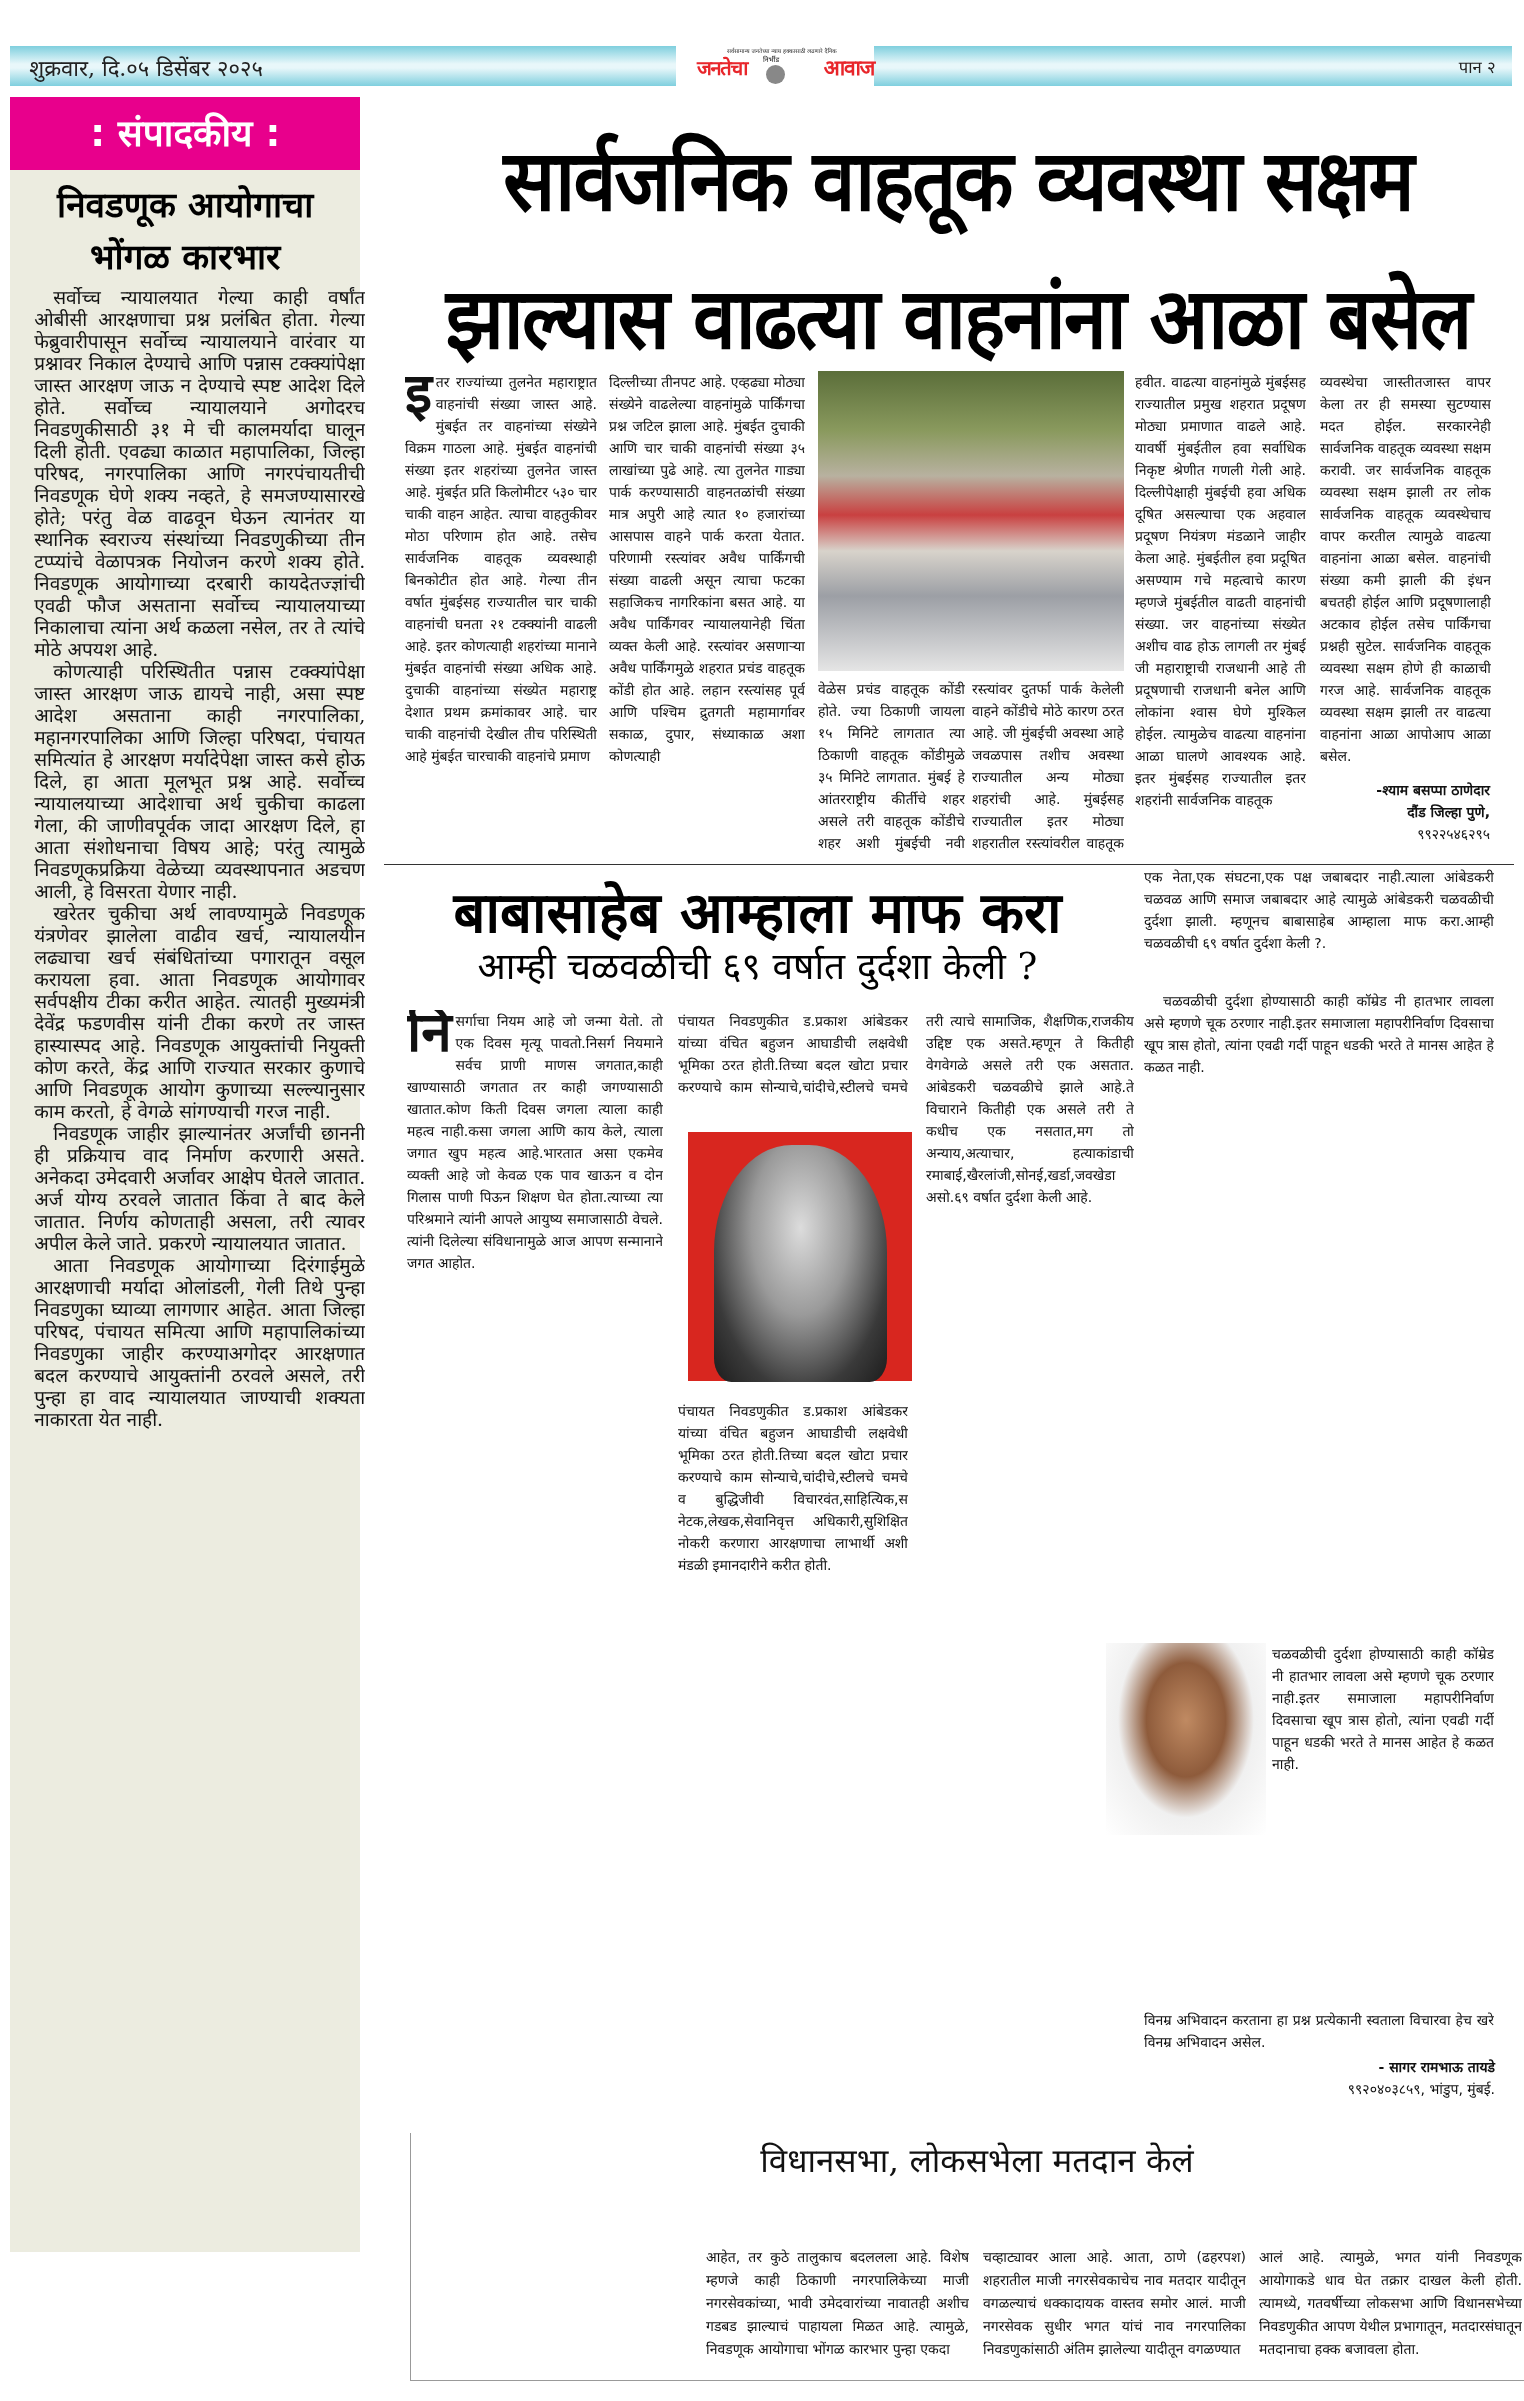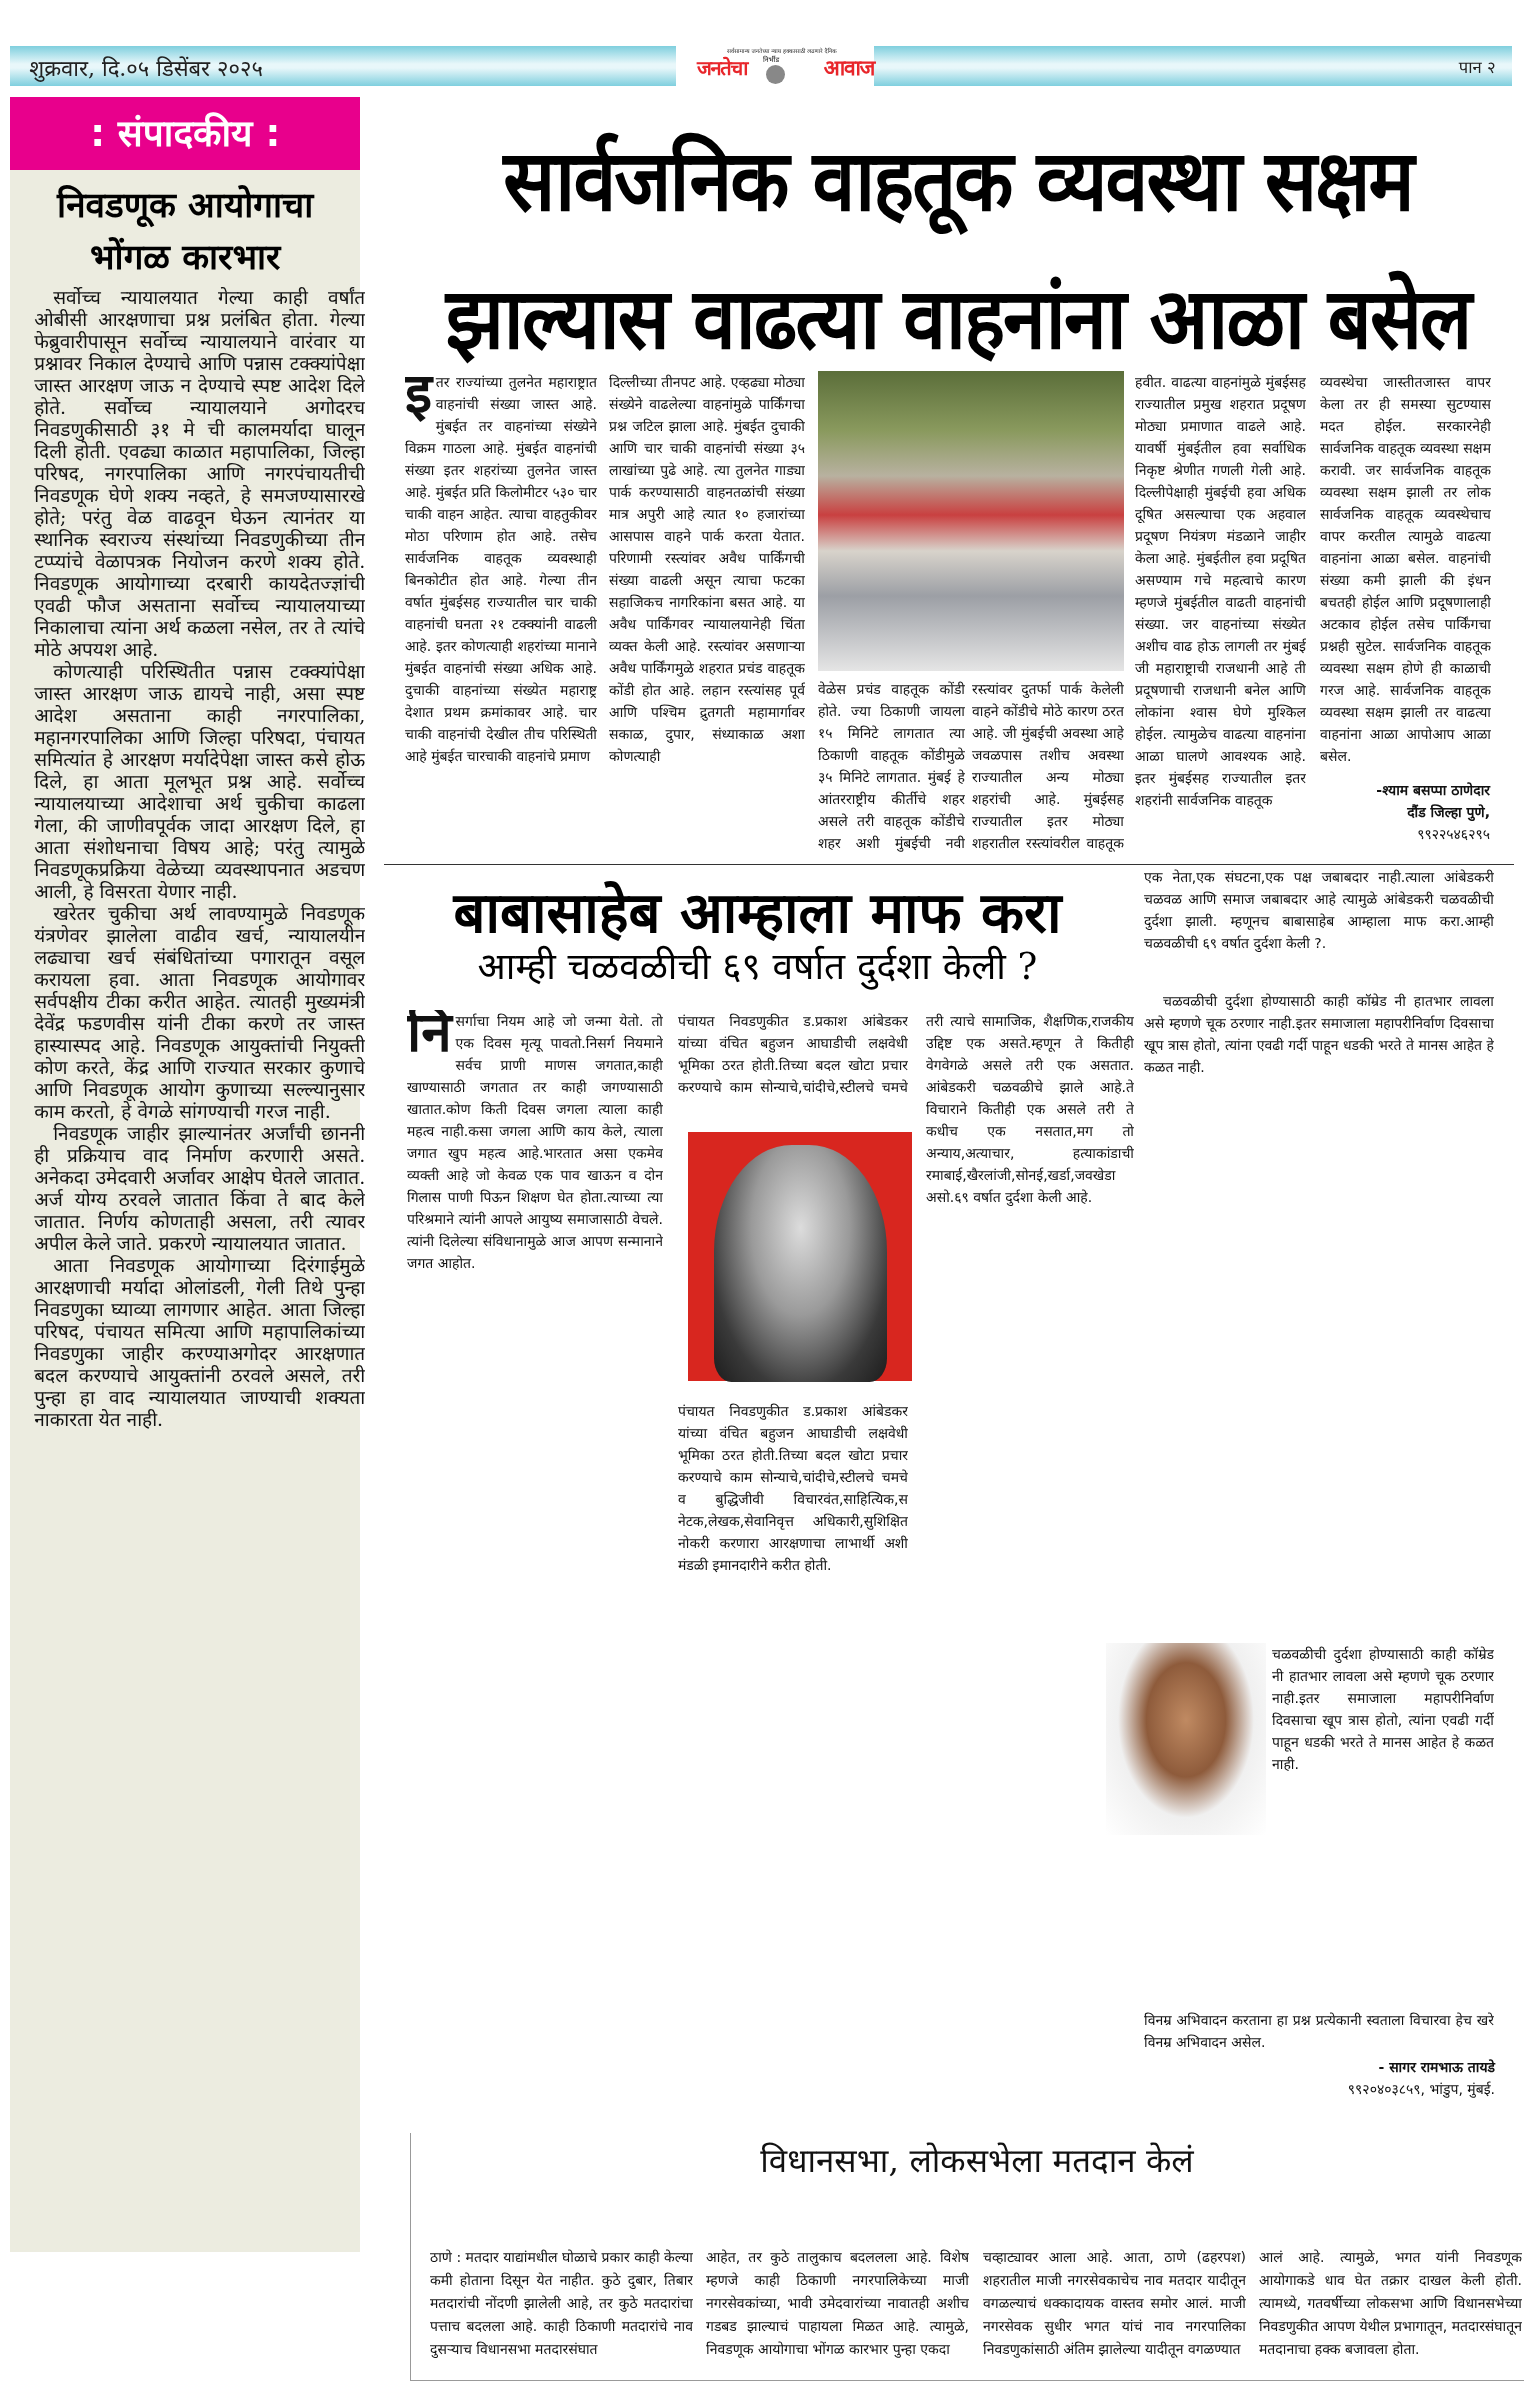--- a/index.html
+++ b/index.html
@@ -122,18 +122,17 @@
 <div class="author-photo"></div>
 <div class="text-col" style="left:1272px; top:1643px; width:222px; height:339px;">चळवळीची दुर्दशा होण्यासाठी काही कॉम्रेड नी हातभार लावला असे म्हणणे चूक ठरणार नाही.इतर समाजाला महापरीनिर्वाण दिवसाचा खूप त्रास होतो, त्यांना एवढी गर्दी पाहून धडकी भरते ते मानस आहेत हे कळत नाही.</div>
 <div class="text-col" style="left:1144px; top:2009px; width:350px; height:45px;">विनम्र अभिवादन करताना हा प्रश्न प्रत्येकानी स्वताला विचारवा हेच खरे विनम्र अभिवादन असेल.</div>
 <div class="byline" style="left:1215px; top:2056px; width:280px;">
   <div>- सागर रामभाऊ तायडे</div>
   <div style="font-weight:normal;">९९२०४०३८५९, भांडुप, मुंबई.</div>
 </div>
 
 <div class="bottom-box">
   <div class="bt-head1">विधानसभा, लोकसभेला मतदान केलं</div>
-  <div class="bt-col" style="left:19px;">ठाणे : मतदार याद्यांमधील घोळाचे प्रकार काही केल्या कमी होताना दिसून येत नाहीत. कुठे दुबार, तिबार मतदारांची नोंदणी झालेली आहे, तर कुठे मतदारांचा पत्ताच बदलला आहे. काही ठिकाणी मतदारांचे नाव दुसऱ्याच विधानसभा मतदारसंघात</div>
   <div class="bt-col" style="left:295px;">आहेत, तर कुठे तालुकाच बदललला आहे. विशेष म्हणजे काही ठिकाणी नगरपालिकेच्या माजी नगरसेवकांच्या, भावी उमेदवारांच्या नावातही अशीच गडबड झाल्याचं पाहायला मिळत आहे. त्यामुळे, निवडणूक आयोगाचा भोंगळ कारभार पुन्हा एकदा</div>
   <div class="bt-col" style="left:572px;">चव्हाट्यावर आला आहे. आता, ठाणे (ढहरपश) शहरातील माजी नगरसेवकाचेच नाव मतदार यादीतून वगळल्याचं धक्कादायक वास्तव समोर आलं. माजी नगरसेवक सुधीर भगत यांचं नाव नगरपालिका निवडणुकांसाठी अंतिम झालेल्या यादीतून वगळण्यात</div>
   <div class="bt-col" style="left:848px;">आलं आहे. त्यामुळे, भगत यांनी निवडणूक आयोगाकडे धाव घेत तक्रार दाखल केली होती. त्यामध्ये, गतवर्षीच्या लोकसभा आणि विधानसभेच्या निवडणुकीत आपण येथील प्रभागातून, मतदारसंघातून मतदानाचा हक्क बजावला होता.</div>
 </div>
 
 
 </body></html>

